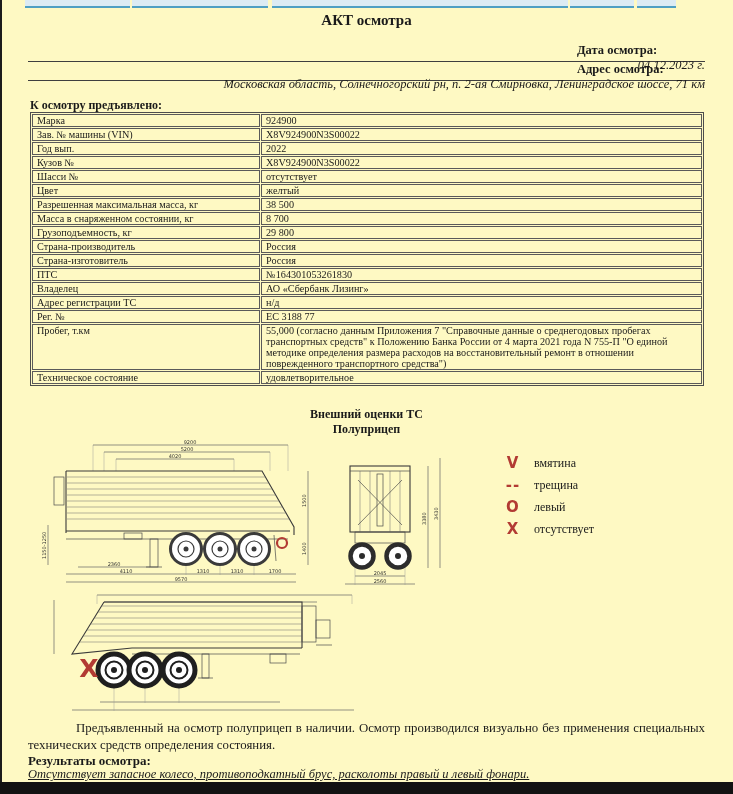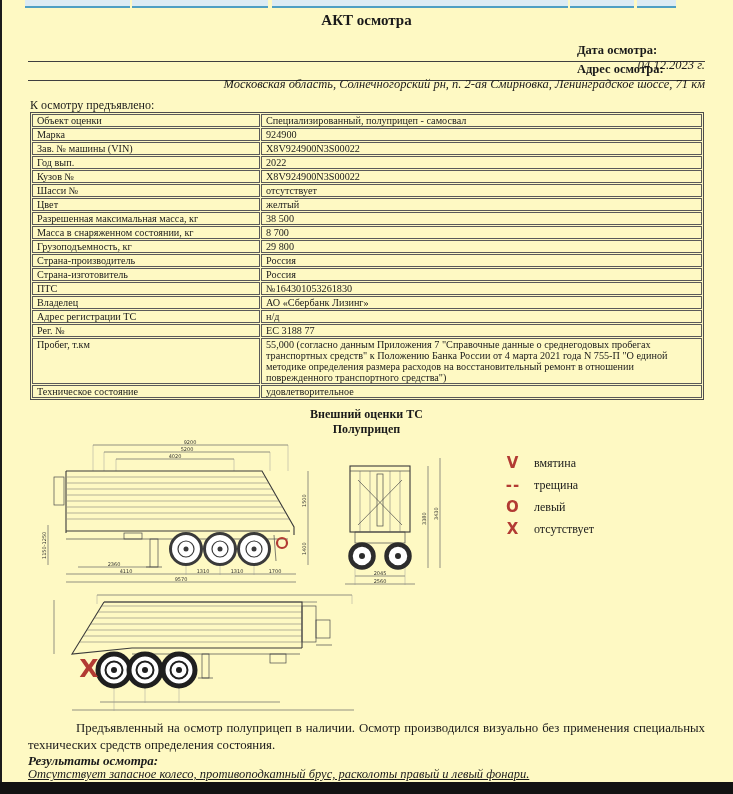--- a/index.html
+++ b/index.html
@@ -14,21 +14,21 @@
   .topstrip-seg{position:absolute;top:0;height:6px;background:#dcebf4;border-bottom:2px solid #4f9fc3;}
 
   .title{position:absolute;top:12px;left:0;width:100%;text-align:center;
          font-weight:bold;font-size:15px;}
 
   .info{position:absolute;top:43px;left:28px;width:677px;}
   .info-row{display:flex;height:18px;align-items:flex-end;border-bottom:1px solid #3f3f3f;flex-direction:column;}
   .info-label{width:128px;font-weight:bold;font-size:12.5px;}
   .info-value{font-style:italic;font-size:12.5px;white-space:nowrap;}
 
-  .presented{position:absolute;top:98px;left:30px;font-weight:normal;font-size:12px;}
+  .presented{position:absolute;top:98px;left:30px;font-weight:bold;font-size:12px;}
 
   table.vtable{position:absolute;top:112px;left:30px;width:674px;
     border-collapse:separate;border-spacing:1px;border:1px solid #4d4d4d;}
   table.vtable td{border:1px solid #5a5a5a;font-size:10.2px;line-height:11px;
     padding:0 4px;vertical-align:top;height:11px;}
   table.vtable td.c1{width:218px;}
 
   .insp-head{position:absolute;top:407px;left:0;width:100%;text-align:center;font-weight:bold;font-size:12px;}
   .insp-sub{position:absolute;top:422px;left:0;width:100%;text-align:center;font-weight:bold;font-size:12px;}
 
@@ -41,21 +41,21 @@
   .detail{stroke:#4a4a4a;stroke-width:0.7;fill:none;}
 
   .legend{position:absolute;left:492px;top:452px;}
   .legend-row{display:flex;align-items:center;height:22px;}
   .legend-sym{width:42px;text-align:center;font-family:"DejaVu Sans", sans-serif;
     font-weight:bold;font-size:15px;color:#b23b33;letter-spacing:1px;}
   .legend-label{font-size:12px;color:#1a1a1a;text-align:center;}
 
   .closing{position:absolute;top:720px;left:28px;width:677px;text-align:justify;
     text-indent:48px;font-size:12.8px;line-height:1.33;}
-  .results-head{position:absolute;top:753px;left:28px;font-weight:bold;font-size:13px;font-style:italic;}
+  .results-head{position:absolute;top:753px;left:28px;font-weight:bold;font-size:13px;}
   .results-text{position:absolute;top:767px;left:28px;font-style:italic;font-size:12.5px;
     text-decoration:underline;}
 </style>
 </head>
 <body>
 
 <div class="page">
   <div class="leftedge"></div>
 
   <div class="topstrip-seg" style="left:25px;width:105px;"></div>
@@ -78,24 +78,20 @@
         <span class="info-value">Московская область, Солнечногорский рн, п. 2-ая Смирновка, Ленинградское шоссе, 71 км</span>
       </div>
 
     </div>
 
   <div class="presented">К осмотру предъявлено:</div>
 
   <table class="vtable">
     <tbody>
 
-        <tr>
-          <td class="c1">Объект оценки</td>
-          <td class="c2">Специализированный, полуприцеп - самосвал</td>
-        </tr>
 
         <tr>
           <td class="c1">Марка</td>
           <td class="c2">924900</td>
         </tr>
 
         <tr>
           <td class="c1">Зав. № машины (VIN)</td>
           <td class="c2">X8V924900N3S00022</td>
         </tr>

